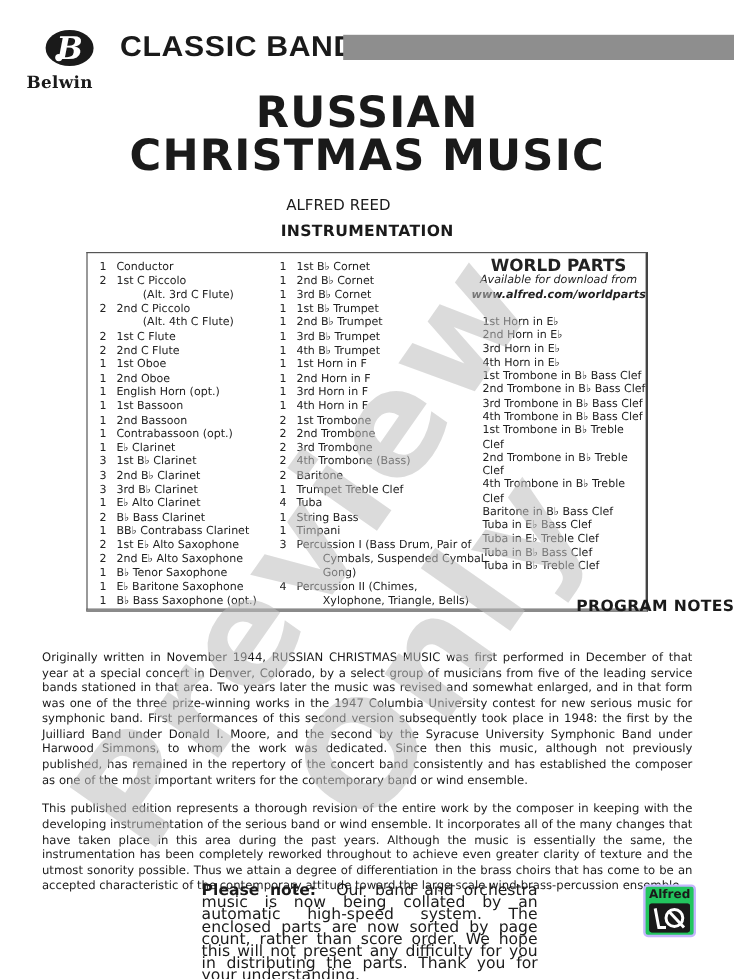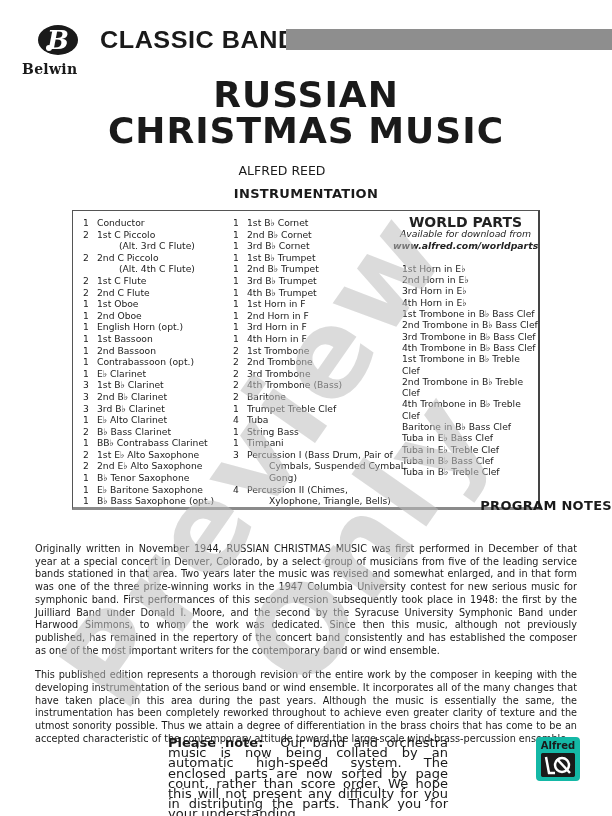--- a/index.html
+++ b/index.html
@@ -34,21 +34,21 @@
     .world-sub { text-align: center; font-style: italic; font-size: 9.3px; }
     .world-url { text-align: center; font-style: italic; font-weight: bold; font-size: 9.3px; }
     .world-list { margin-top: 12px; padding-left: 9px; }
 
     .notes-body { position: absolute; left: 35px; top: 543px; width: 542px; font-size: 9.7px; line-height: 12.7px; text-align: justify; color: #1a1a1a; }
     .notes-body p + p { margin-top: 12px; }
 
     .please-note { position: absolute; left: 168px; top: 738px; width: 280px; font-size: 13px; line-height: 10.2px; text-align: justify; color: #1a1a1a; }
     .please-note b { font-weight: bold; }
 
-    .alfred-logo { position: absolute; left: 536px; top: 737px; width: 44px; height: 44px; border: 2px solid #14b8a6; border-radius: 4px; background: #14b8a6; }
+    .alfred-logo { position: absolute; left: 536px; top: 737px; width: 44px; height: 44px; border: 2px solid #c4b5fd; border-radius: 4px; background: #22c55e; }
     .alfred-text { position: absolute; left: 0; top: 1px; width: 40px; text-align: center; font-weight: bold; font-size: 10px; color: #1a1a1a; }
     .alfred-mark { position: absolute; left: 3px; top: 14px; width: 34px; height: 24px; background: #1a1a1a; border-radius: 2px; }
 
     .watermark { position: absolute; left: 0; top: 0; width: 612px; height: 816px; pointer-events: none; }
     .watermark span { position: absolute; left: -120px; top: 360px; width: 860px; text-align: center; font-family: "DejaVu Sans", sans-serif; font-weight: bold; font-size: 120px; color: rgba(190,190,190,0.55); transform: rotate(-55deg); transform-origin: center; letter-spacing: 4px; }
   </style>
 </head>
 <body>
 
 <div class="header">

